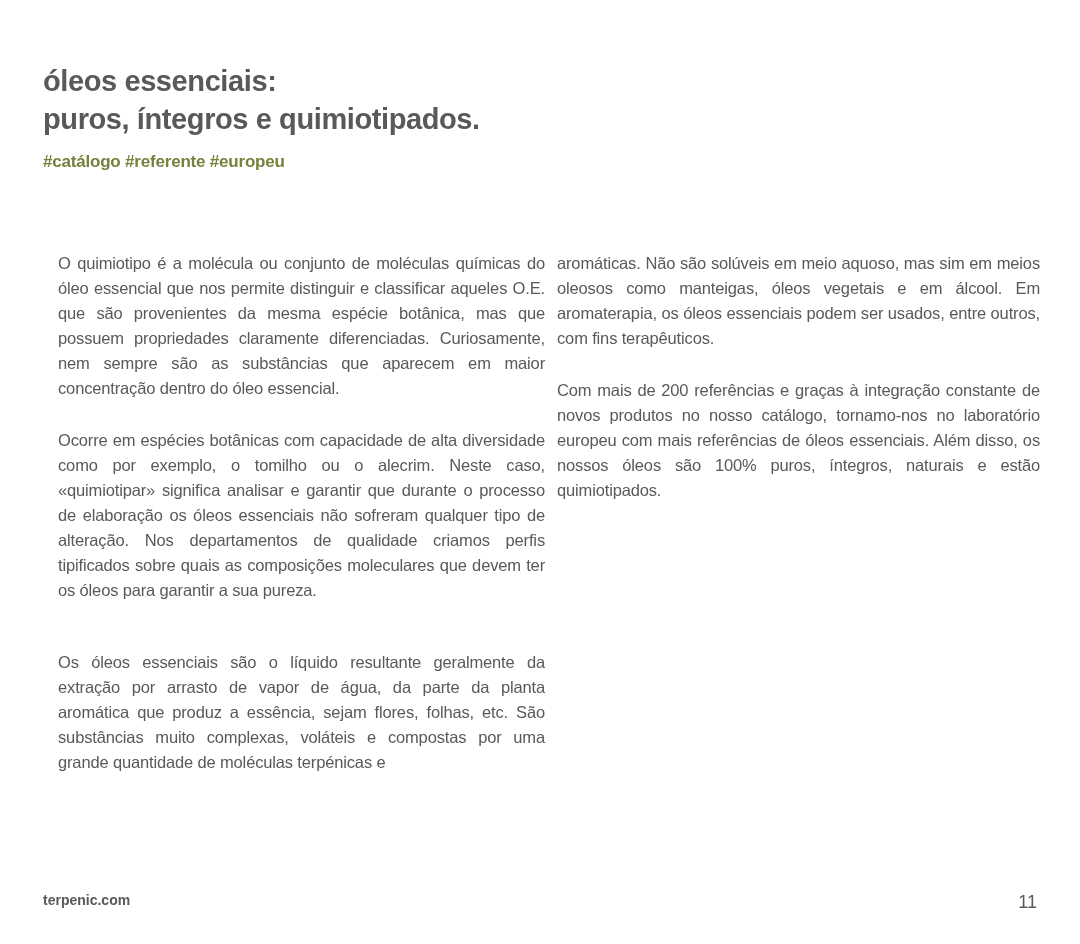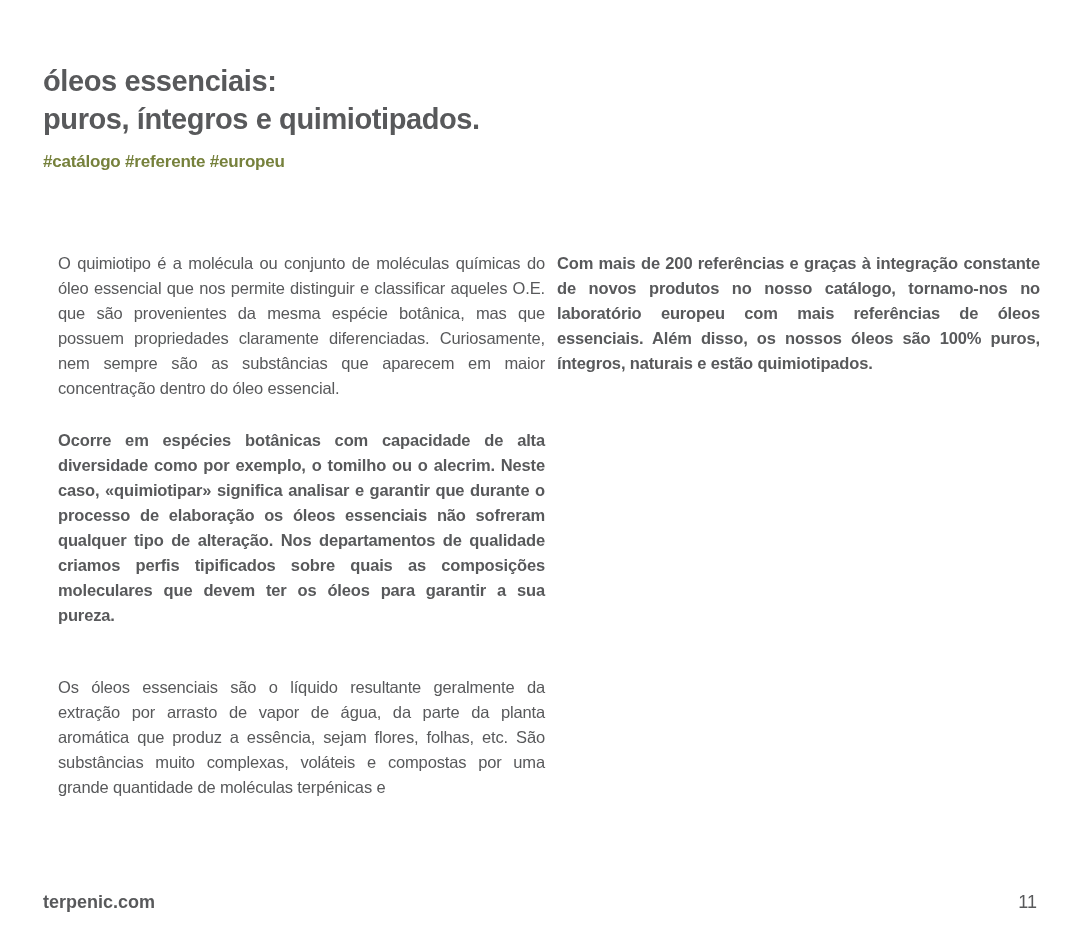--- a/index.html
+++ b/index.html
@@ -48,28 +48,28 @@
     top: 251px;
     color: #58595b;
     font-size: 16.5px;
     line-height: 25px;
     letter-spacing: -0.15px;
     text-align: justify;
   }
   .col-left  { left: 43px;  width: 487px; margin-left: 15px; }
   .col-right { left: 557px; width: 483px; }
   .para { margin: 0 0 27px 0; }
-  .para.gap-large { margin-bottom: 47px; font-weight: bold; }
+  .para.gap-large { margin-bottom: 47px; }
   .para.last { margin-bottom: 0; }
   
   .footer-site {
     position: absolute;
     left: 43px;
     top: 892px;
-    font-size: 18px;
+    font-size: 14px;
     font-weight: 700;
     color: #58595b;
   }
   .footer-page-number {
     position: absolute;
     right: 43px;
     top: 892px;
     font-size: 18px;
     font-weight: 400;
     color: #58595b;
@@ -89,20 +89,21 @@
   </header>
 
   <main>
     <div class="col col-left">
       <p class="para">O quimiotipo é a molécula ou conjunto de moléculas químicas do óleo essencial que nos permite distinguir e classificar aqueles O.E. que são provenientes da mesma espécie botânica, mas que possuem propriedades claramente diferenciadas. Curiosamente, nem sempre são as substâncias que aparecem em maior concentração dentro do óleo essencial.</p>
       <p class="para gap-large">Ocorre em espécies botânicas com capacidade de alta diversidade como por exemplo, o tomilho ou o alecrim. Neste caso, «quimiotipar» significa analisar e garantir que durante o processo de elaboração os óleos essenciais não sofreram qualquer tipo de alteração. Nos departamentos de qualidade criamos perfis tipificados sobre quais as composições moleculares que devem ter os óleos para garantir a sua pureza.</p>
       <p class="para last">Os óleos essenciais são o líquido resultante geralmente da extração por arrasto de vapor de água, da parte da planta aromática que produz a essência, sejam flores, folhas, etc. São substâncias muito complexas, voláteis e compostas por uma grande quantidade de moléculas terpénicas e</p>
     </div>
 
     <div class="col col-right">
+      <p class="para">aromáticas. Não são solúveis em meio aquoso, mas sim em meios oleosos como manteigas, óleos vegetais e em álcool. Em aromaterapia, os óleos essenciais podem ser usados, entre outros, com fins terapêuticos.</p>
       <p class="para gap-large">Com mais de 200 referências e graças à integração constante de novos produtos no nosso catálogo, tornamo-nos no laboratório europeu com mais referências de óleos essenciais. Além disso, os nossos óleos são 100% puros, íntegros, naturais e estão quimiotipados.</p>
     </div>
   </main>
 
   <footer>
     <div class="footer-site">terpenic.com</div>
     <div class="footer-page-number">11</div>
   </footer>
 
 </div>

